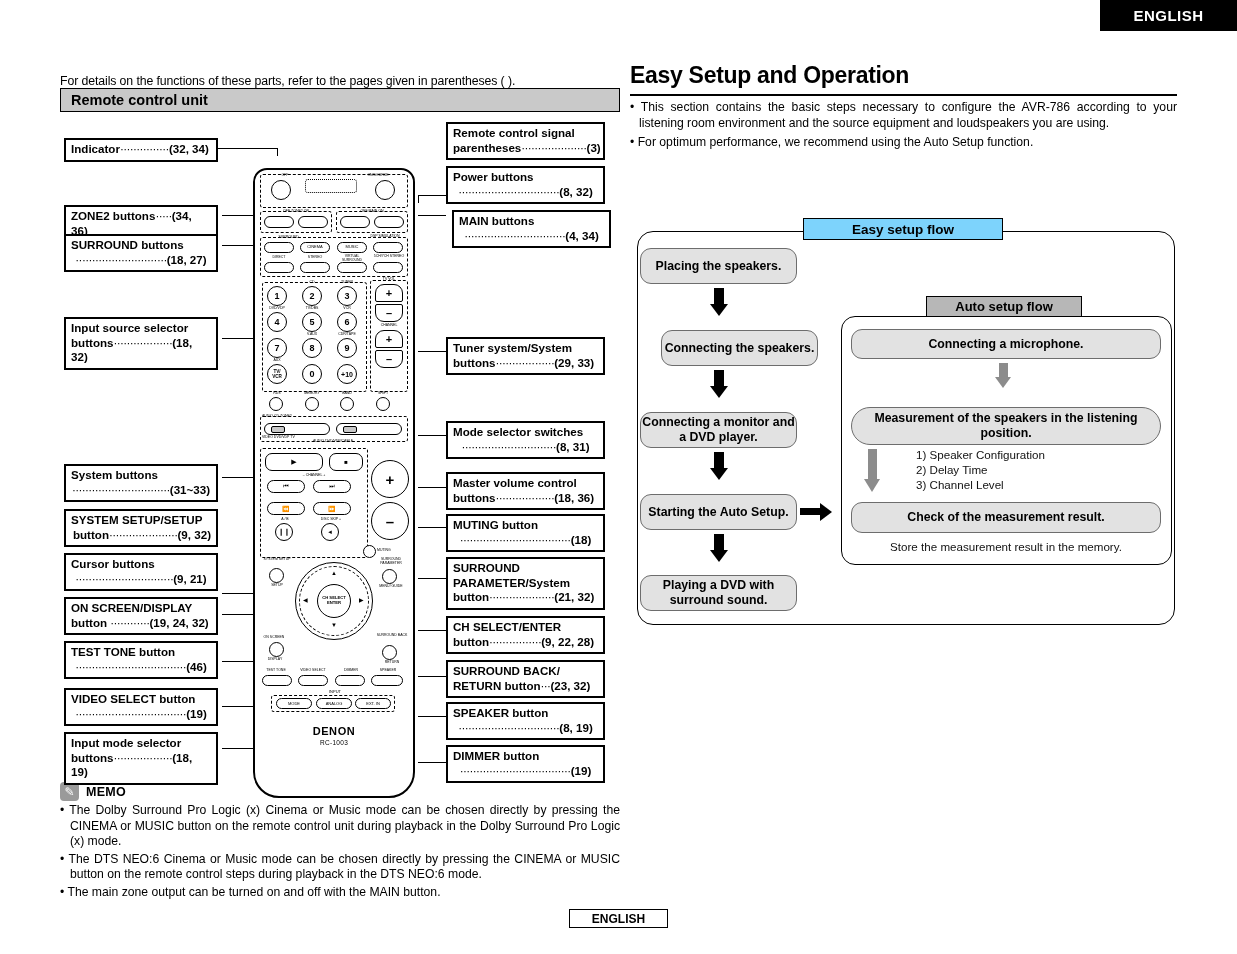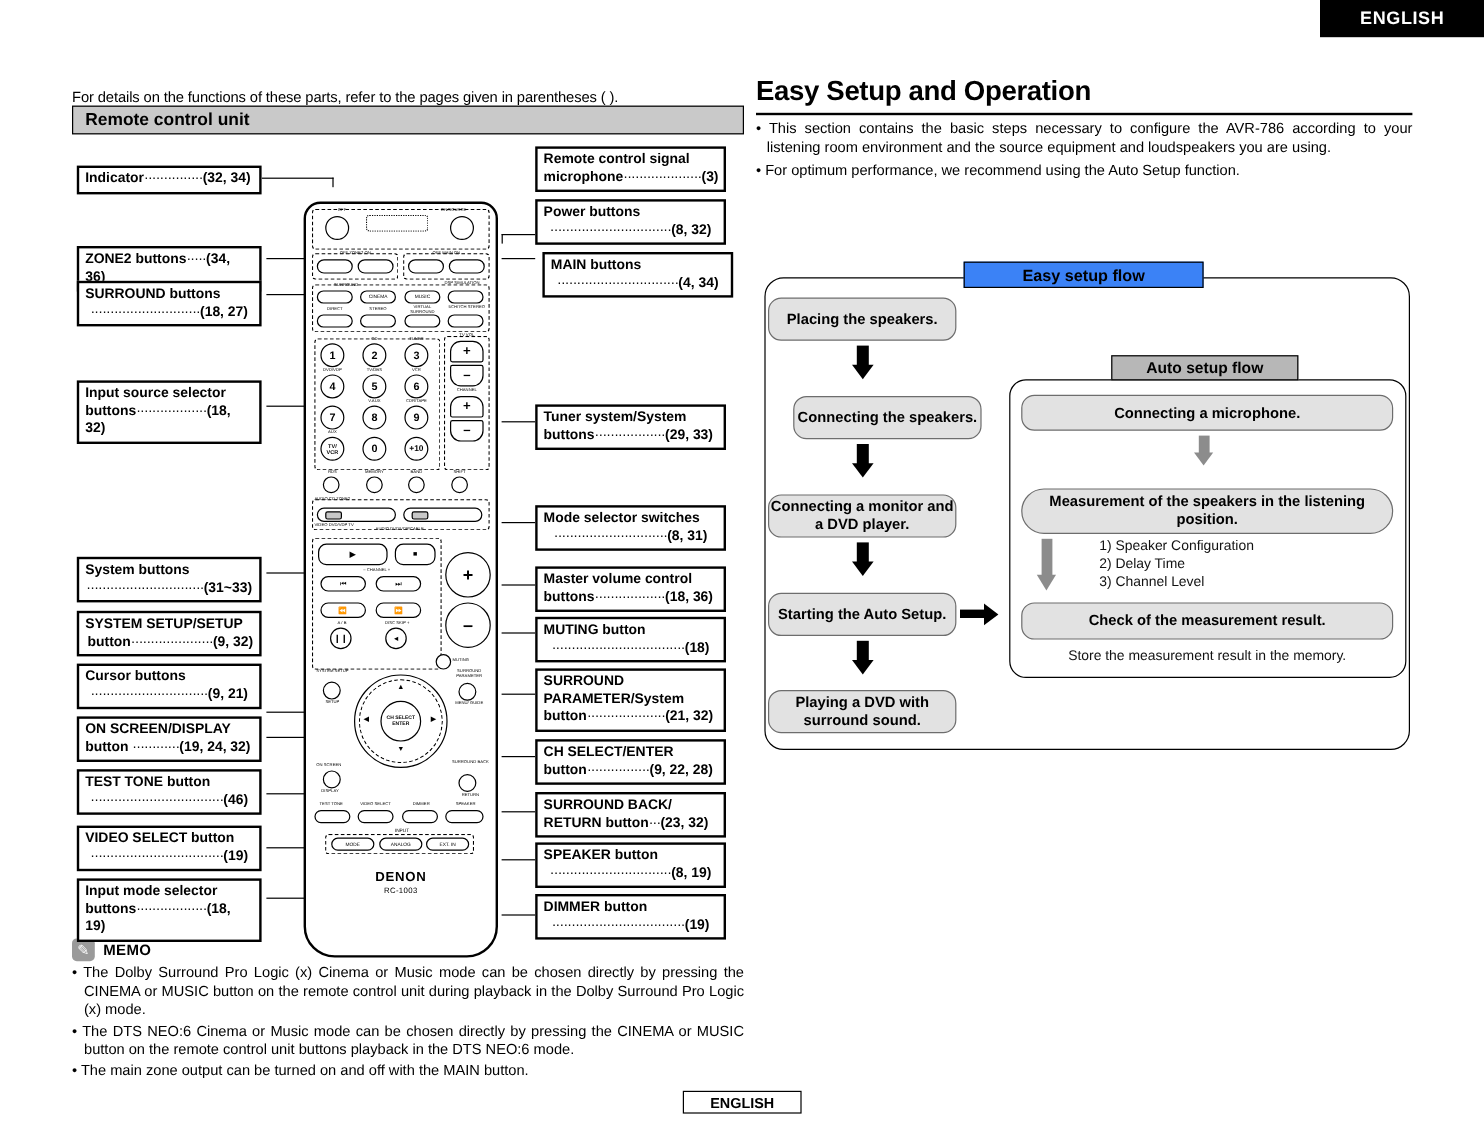--- a/index.html
+++ b/index.html
@@ -118,21 +118,21 @@
           padding-left:9px; text-indent:-9px; text-align:justify; }
   .r-li:first-of-type { margin-top:9px; }
 
   
   #flow-outer {
     position:absolute; left:637px; top:231px; width:538px; height:394px;
     border:1.8px solid #000; border-radius:16px;
   }
   #flow-title {
     position:absolute; left:803px; top:218px; width:200px; height:22px;
-    background:#3b82f6; border:1.4px solid #000;
+    background:#7dd3fc; border:1.4px solid #000;
     display:flex; align-items:center; justify-content:center;
     font-weight:bold; font-size:13.5px; z-index:5;
   }
   .fbox {
     position:absolute; background:#e2e2e2; border:1.2px solid #6d6d6d;
     border-radius:11px; display:flex; align-items:center; justify-content:center;
     text-align:center; font-weight:bold; font-size:12.3px; line-height:15px;
     color:#000000;
   }
   .arr-black { position:absolute; z-index:4; }
@@ -257,21 +257,21 @@
   <span class="r"><span class="dots">··································</span><span>(19)</span></span>
 </div>
 
 <div class="callout" style="left:64px; top:732px; width:154px;">
   <span>Input mode selector</span>
   <span class="r" style="text-align:left;"><span>buttons</span><span class="dots">··················</span><span>(18, 19)</span></span>
 </div>
 
 <div class="callout" style="left:446px; top:122px; width:159px;">
   <span>Remote control signal</span>
-  <span class="r" style="text-align:left;"><span>microphone</span><span class="dots">····················</span><span>(3)</span></span>
+  <span class="r" style="text-align:left;"><span>parentheses</span><span class="dots">····················</span><span>(3)</span></span>
 </div>
 
 <div class="callout" style="left:446px; top:166px; width:159px;">
   <span>Power buttons</span>
   <span class="r"><span class="dots">·······························</span><span>(8, 32)</span></span>
 </div>
 
 <div class="callout" style="left:452px; top:210px; width:159px;">
   <span>MAIN buttons</span>
   <span class="r"><span class="dots">·······························</span><span>(4, 34)</span></span>
@@ -474,21 +474,21 @@
   <div id="brand" style="top:565px;">DENON</div>
   <div id="brandsub" style="top:579px;">RC-1003</div>
 </div>
 
 <div id="memo">
   <div id="memo-head">
     <div id="memo-icon">✎</div>
     <div id="memo-title">MEMO</div>
   </div>
   <div class="memo-li">• <span>The Dolby Surround Pro Logic   (x) Cinema or Music mode can be chosen directly by pressing the CINEMA or MUSIC button on the remote control unit during playback in the Dolby Surround Pro Logic   (x) mode.</span></div>
-  <div class="memo-li">• <span>The DTS NEO:6 Cinema or Music mode can be chosen directly by pressing the CINEMA or MUSIC button on the remote control unit buttons playback in the DTS NEO:6 mode.</span></div>
+  <div class="memo-li">• <span>The DTS NEO:6 Cinema or Music mode can be chosen directly by pressing the CINEMA or MUSIC button on the remote control steps during playback in the DTS NEO:6 mode.</span></div>
   <div class="memo-li">• <span>The main zone output can be turned on and off with the MAIN button.</span></div>
 </div>
 
 <div id="footer-badge">ENGLISH</div>
 
 <div id="right-col">
   <div id="easy-title">Easy Setup and Operation</div>
   <div id="easy-rule"></div>
   <div class="r-li">• <span>This section contains the basic steps necessary to configure the AVR-786 according to your listening room environment and the source equipment and loudspeakers you are using.</span></div>
   <div class="r-li">• <span>For optimum performance, we recommend using the Auto Setup function.</span></div>

